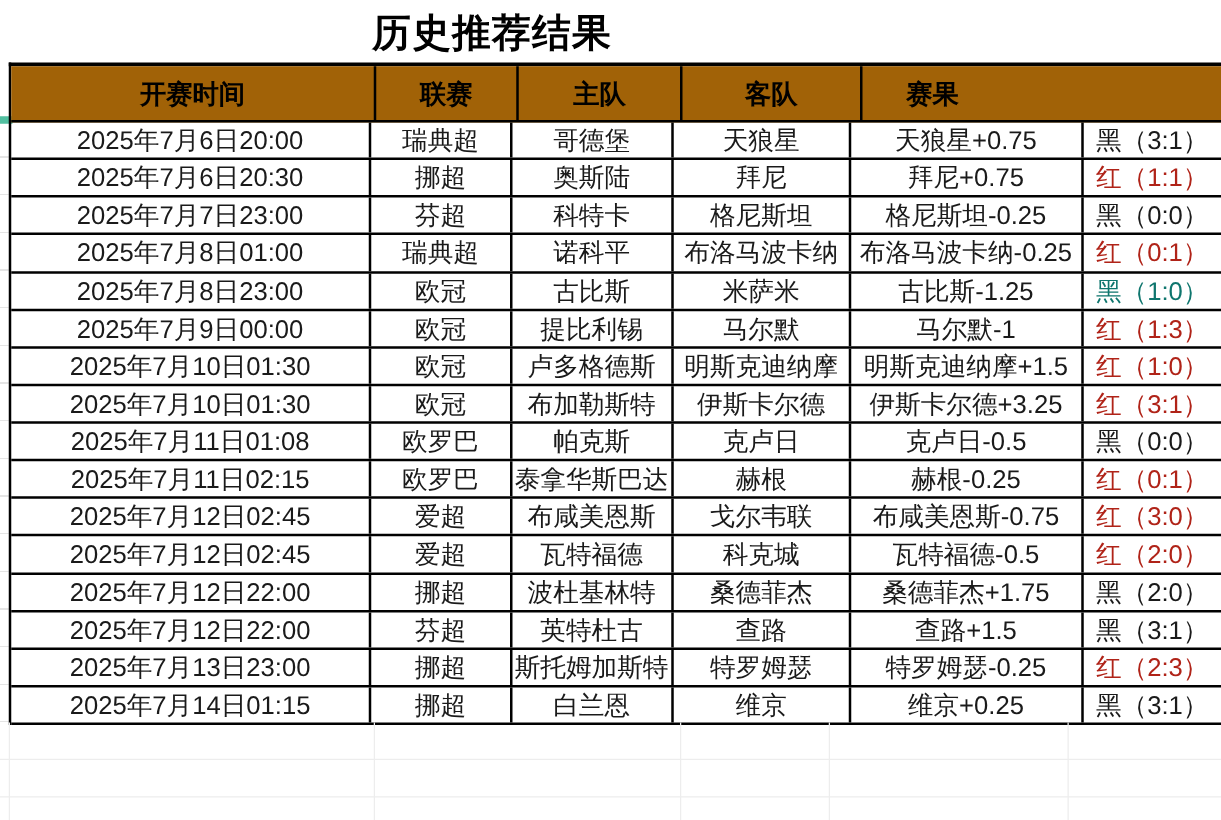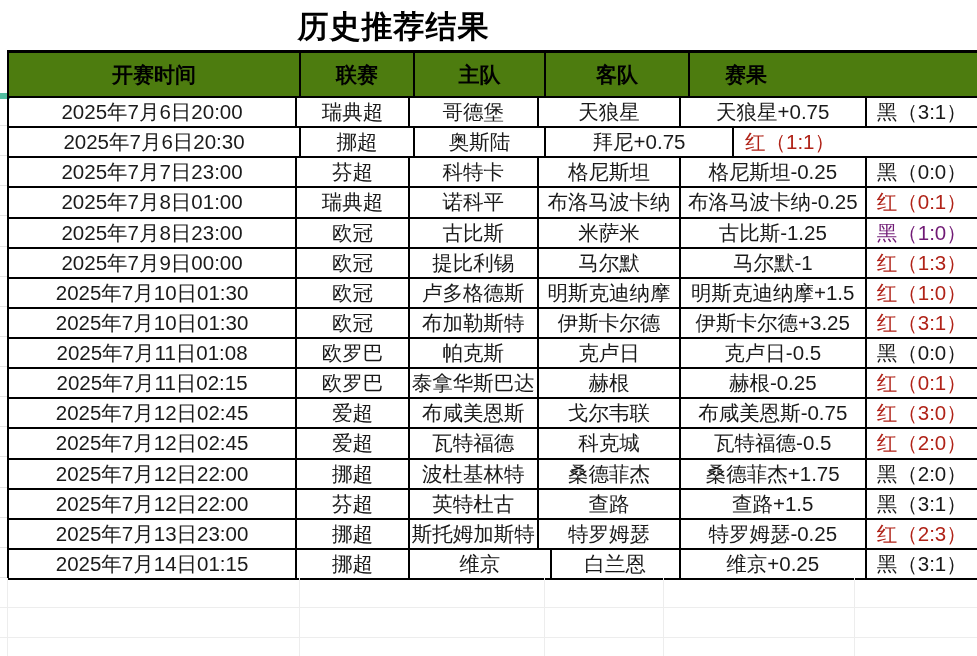--- a/index.html
+++ b/index.html
@@ -14,21 +14,21 @@
     display:flex;align-items:center;justify-content:center;
     font-size:31px;font-weight:bold;letter-spacing:1px;color:#000;
   }
   .sheet-table{
     position:absolute;left:7px;top:50px;width:970px;
     border-top:3px solid #000;
     border-left:2px solid #000;
     box-sizing:border-box;
   }
   .header-row{
-    display:flex;height:43px;background:#4d7c0f;
+    display:flex;height:43px;background:#a16207;
     border-bottom:2.5px solid #000;
     font-weight:bold;font-size:21px;color:#000;
   }
   .data-row{
     display:flex;height:30.125px;box-sizing:border-box;
     border-bottom:2px solid #000;
     font-size:20.5px;
   }
   .cell{
     display:flex;align-items:center;justify-content:center;
@@ -75,20 +75,21 @@
     <div class="cell col-league">瑞典超</div>
     <div class="cell col-home">哥德堡</div>
     <div class="cell col-away">天狼星</div>
     <div class="cell col-handicap">天狼星+0.75</div>
     <div class="cell col-result" style="color: rgb(26, 26, 26);">黑（3:1）</div>
   </div>
       <div class="data-row">
     <div class="cell col-time">2025年7月6日20:30</div>
     <div class="cell col-league">挪超</div>
     <div class="cell col-home">奥斯陆</div>
+    <div class="cell col-away">拜尼</div>
     <div class="cell col-handicap">拜尼+0.75</div>
     <div class="cell col-result" style="color: rgb(176, 35, 24);">红（1:1）</div>
   </div>
       <div class="data-row">
     <div class="cell col-time">2025年7月7日23:00</div>
     <div class="cell col-league">芬超</div>
     <div class="cell col-home">科特卡</div>
     <div class="cell col-away">格尼斯坦</div>
     <div class="cell col-handicap">格尼斯坦-0.25</div>
     <div class="cell col-result" style="color: rgb(26, 26, 26);">黑（0:0）</div>
@@ -100,21 +101,21 @@
     <div class="cell col-away">布洛马波卡纳</div>
     <div class="cell col-handicap">布洛马波卡纳-0.25</div>
     <div class="cell col-result" style="color: rgb(176, 35, 24);">红（0:1）</div>
   </div>
       <div class="data-row">
     <div class="cell col-time">2025年7月8日23:00</div>
     <div class="cell col-league">欧冠</div>
     <div class="cell col-home">古比斯</div>
     <div class="cell col-away">米萨米</div>
     <div class="cell col-handicap">古比斯-1.25</div>
-    <div class="cell col-result" style="color: #701a75; border-radius: 14px;">黑（1:0）</div>
+    <div class="cell col-result" style="color: #0f766e; border-radius: 14px;">黑（1:0）</div>
   </div>
       <div class="data-row">
     <div class="cell col-time">2025年7月9日00:00</div>
     <div class="cell col-league">欧冠</div>
     <div class="cell col-home">提比利锡</div>
     <div class="cell col-away">马尔默</div>
     <div class="cell col-handicap">马尔默-1</div>
     <div class="cell col-result" style="color: rgb(176, 35, 24);">红（1:3）</div>
   </div>
       <div class="data-row">
@@ -185,22 +186,22 @@
     <div class="cell col-time">2025年7月13日23:00</div>
     <div class="cell col-league">挪超</div>
     <div class="cell col-home">斯托姆加斯特</div>
     <div class="cell col-away">特罗姆瑟</div>
     <div class="cell col-handicap">特罗姆瑟-0.25</div>
     <div class="cell col-result" style="color: rgb(176, 35, 24);">红（2:3）</div>
   </div>
       <div class="data-row">
     <div class="cell col-time">2025年7月14日01:15</div>
     <div class="cell col-league">挪超</div>
+    <div class="cell col-home">白兰恩</div>
     <div class="cell col-away">维京</div>
-    <div class="cell col-home">白兰恩</div>
     <div class="cell col-handicap">维京+0.25</div>
     <div class="cell col-result" style="color: rgb(26, 26, 26);">黑（3:1）</div>
   </div>
     </div>
 </div>
 
 <div class="gridline-h" style="top:607px"></div>
 <div class="gridline-h" style="top:637px"></div>
 <div class="gridline-v" style="left:7px"></div>
 <div class="gridline-v" style="left:299px"></div>

